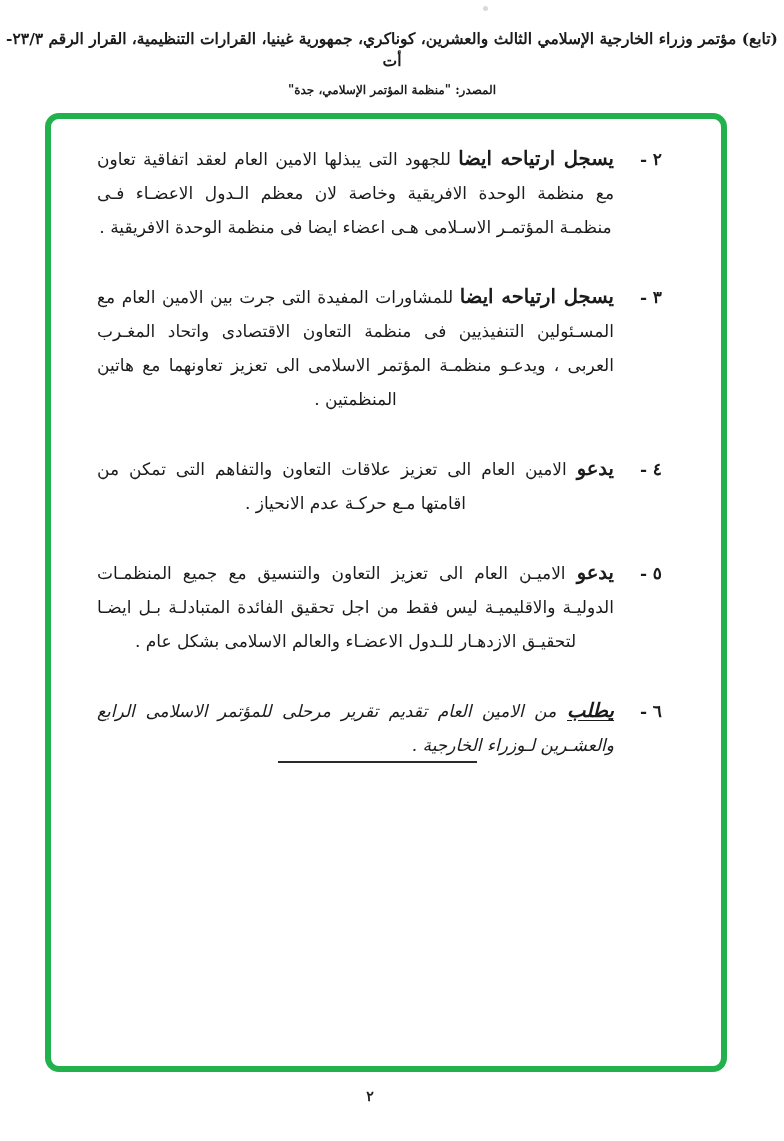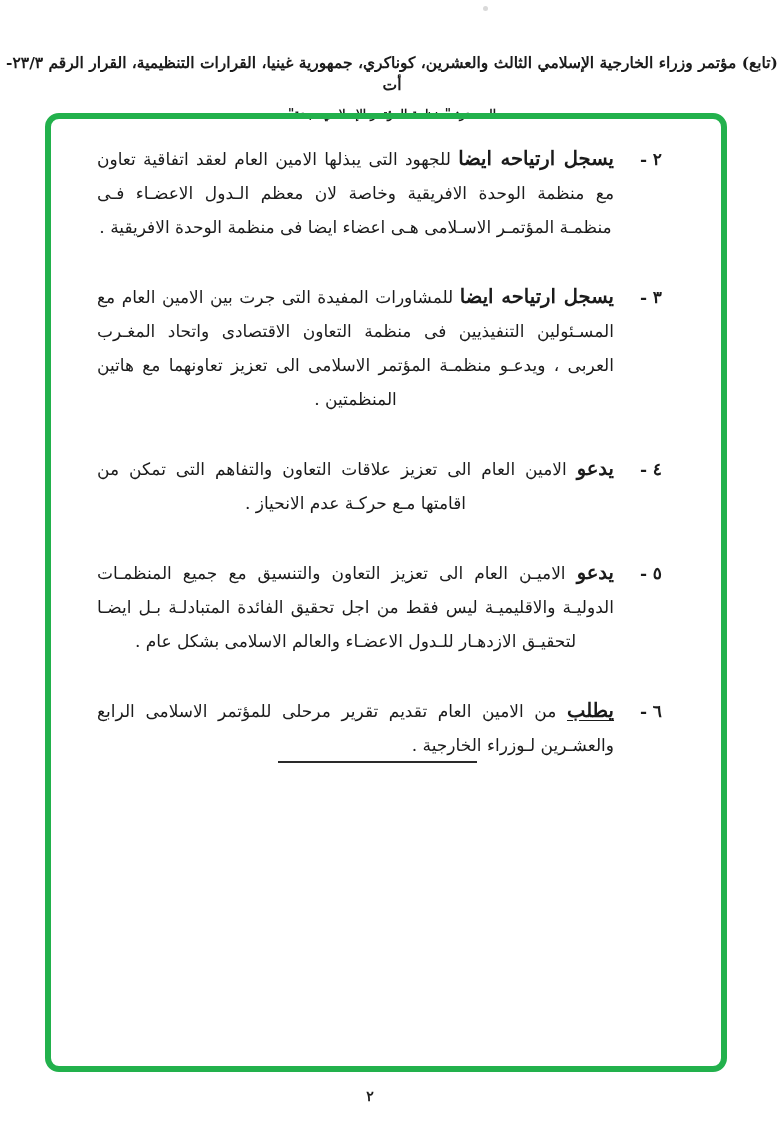--- a/index.html
+++ b/index.html
@@ -5,38 +5,38 @@
   html,body{margin:0;padding:0;}
   body{
     width:784px;height:1141px;position:relative;overflow:hidden;
     background:#ffffff;color:#1b1b1b;
     font-family:"DejaVu Serif","Liberation Serif",serif;
   }
   
   .speck{position:absolute;left:483px;top:6px;width:5px;height:5px;
     background:#cfcfcf;border-radius:50%;opacity:.8;}
   
-  .header{position:absolute;top:52px;left:0;width:784px;text-align:center;direction:rtl;}
+  .header{position:absolute;top:28px;left:0;width:784px;text-align:center;direction:rtl;}
   .header-line1{font-size:15.5px;font-weight:bold;letter-spacing:0;line-height:22px;}
   .header-line2{font-size:12px;font-weight:bold;margin-top:10px;line-height:16px;}
   
   .highlight-box{
     position:absolute;left:45px;top:113px;width:670px;height:947px;
     border:6px solid #22b14c;border-radius:14px;background:transparent;box-sizing:content-box;
   }
   
   .content{
     position:absolute;top:142px;right:122px;left:85px;direction:rtl;
     font-size:17px;line-height:34px;
   }
   .item{display:flex;direction:rtl;gap:8px;margin-bottom:36px;}
   .item-marker{flex:none;width:40px;font-weight:bold;white-space:nowrap;text-align:right;}
   .item-text{flex:1;text-align:justify;text-align-last:center;margin-left:12px;}
   .item-lead{font-weight:bold;font-size:19.5px;}
-  .item-6 .item-text{text-align-last:right;}
+  .item-6 .item-text{text-align-last:right;font-style:italic;}
   .item-6 .item-lead{text-decoration:underline;text-underline-offset:3px;}
   
   .divider{position:absolute;left:278px;top:761px;width:199px;height:2px;background:#2a2a2a;}
   
   .page-number{position:absolute;left:340px;top:1088px;width:60px;text-align:center;
     font-size:14px;font-weight:bold;}
 </style>
 </head>
 <body>
 

